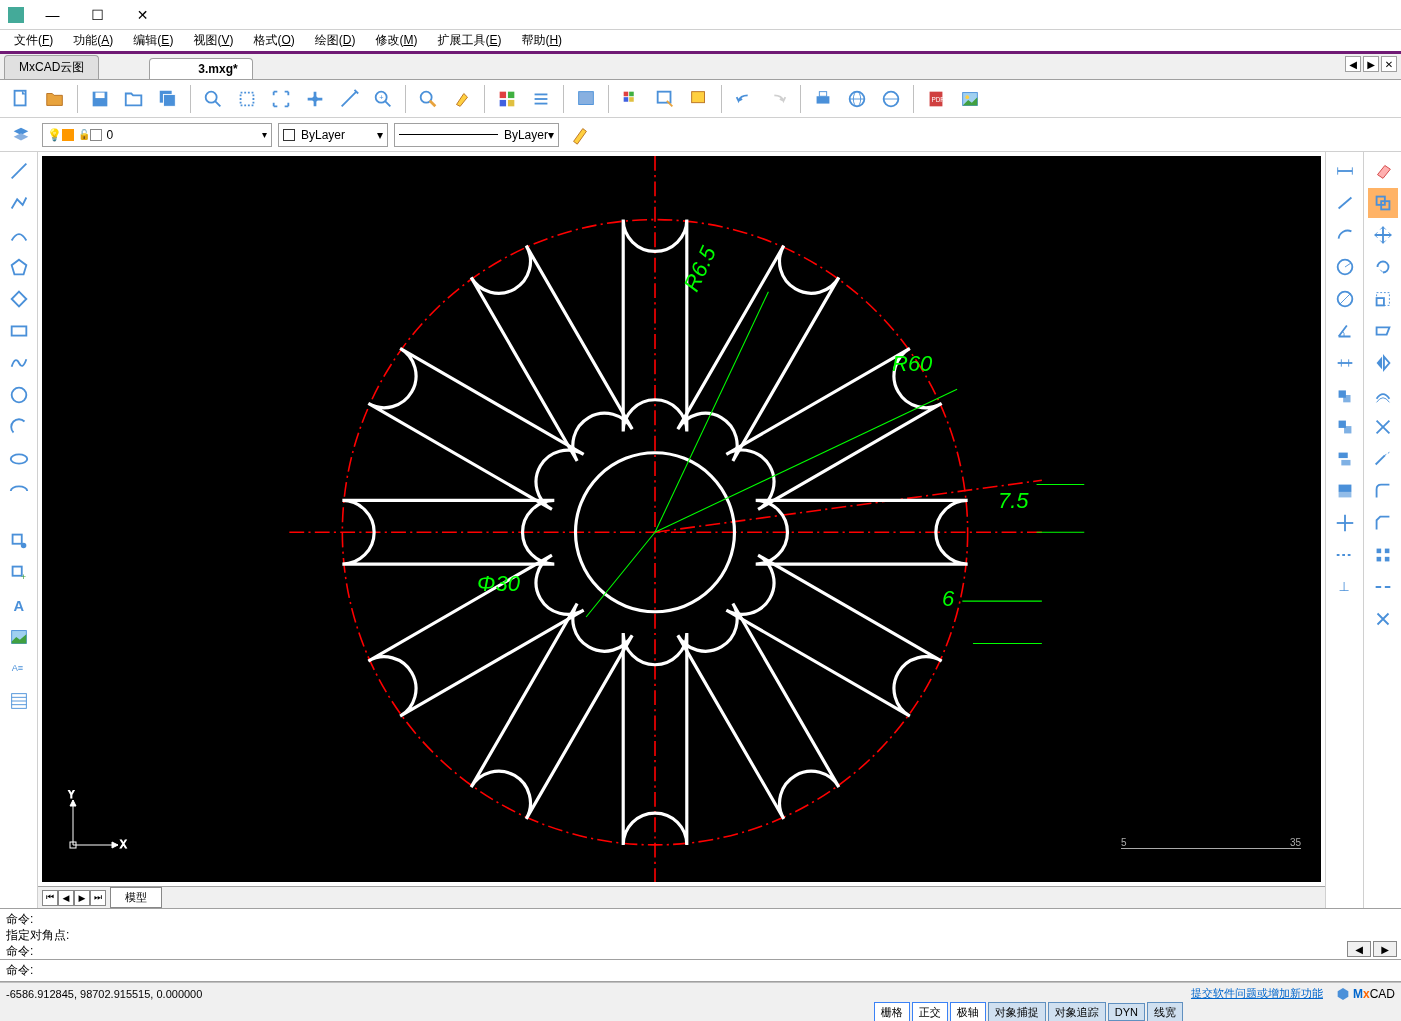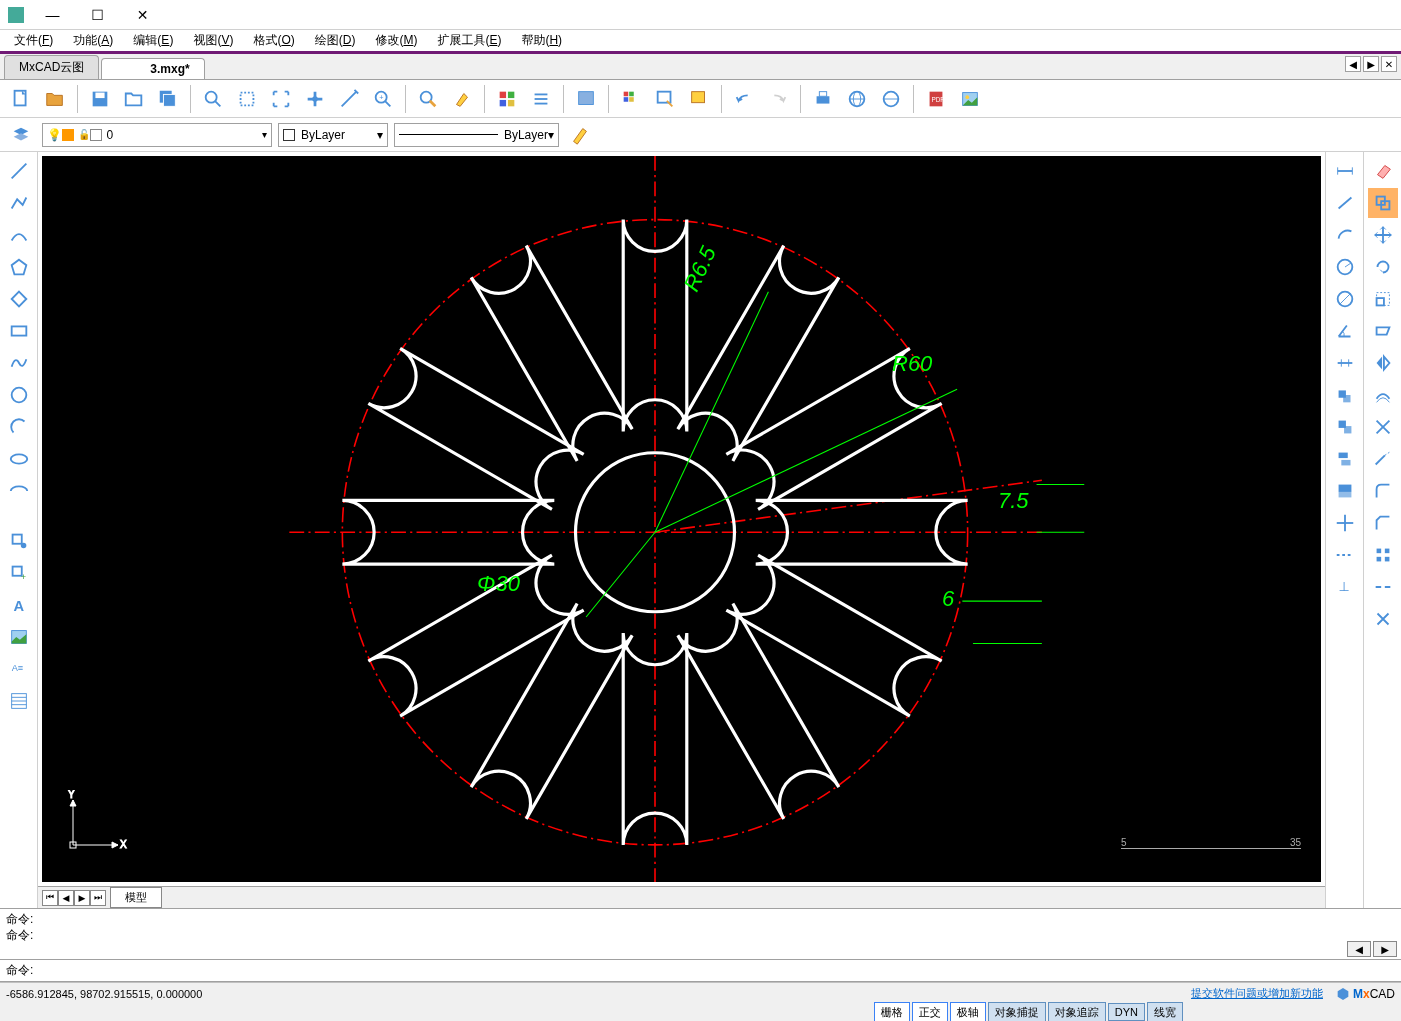--- a/index.html
+++ b/index.html
@@ -7,21 +7,21 @@
 
 .titlebar { height: 30px; background: #fff; display: flex; align-items: center; padding: 0 8px; border-bottom: 1px solid #d0d0d0; }
 .titlebar .icon { width: 16px; height: 16px; background: #4a9; margin-right: 6px; }
 .titlebar .title { flex: 1; color: #333; font-size: 12px; }
 .titlebar .winbtn { width: 45px; height: 30px; display: flex; align-items: center; justify-content: center; cursor: pointer; font-size: 14px; }
 
 .menubar { height: 24px; background: #fff; display: flex; align-items: center; padding: 0 4px; border-bottom: 3px solid #701a75; }
 .menubar .menu { padding: 2px 10px; cursor: pointer; font-size: 12px; }
 .menubar .menu u { text-decoration: underline; }
 
-.tabbar { height: 26px; background: #f0f0f0; display: flex; align-items: flex-end; padding: 0 4px; border-bottom: 1px solid #a0a0a0; position: relative; }
+.tabbar { height: 26px; background: #f0f0f0; display: flex; align-items: flex-end; padding: 0 4px; border-bottom: 1px solid #a0a0a0; position: relative; gap: 48px; }
 .tabbar .tab { padding: 3px 14px; background: #e0e0e0; border: 1px solid #a0a0a0; border-bottom: none; border-radius: 4px 4px 0 0; margin-right: 2px; cursor: pointer; font-size: 12px; }
 .tabbar .tab.active { background: #fff; font-weight: bold; padding-left: 48px; }
 .tabbar .navbtns { position: absolute; right: 4px; top: 2px; display: flex; }
 .tabbar .navbtn { width: 16px; height: 16px; display: flex; align-items: center; justify-content: center; cursor: pointer; font-size: 10px; border: 1px solid #a0a0a0; margin-left: 2px; background: #fff; }
 
 .toolbar { height: 38px; background: #fff; display: flex; align-items: center; padding: 0 6px; border-bottom: 1px solid #d0d0d0; gap: 4px; }
 .toolbtn { width: 30px; height: 30px; display: flex; align-items: center; justify-content: center; cursor: pointer; border: 1px solid transparent; }
 .sep { width: 1px; height: 28px; background: #c0c0c0; margin: 0 3px; }
 
 .propbar { height: 34px; background: #fff; display: flex; align-items: center; padding: 0 6px; border-bottom: 1px solid #d0d0d0; gap: 6px; }
@@ -647,20 +647,21 @@
     <div class="tb">
         <svg class="icon" viewBox="0 0 24 24">
           <path d="M12 12 L6 6 M12 12 L18 6 M12 12 L6 18 M12 12 L18 18" stroke="#4a90d9" stroke-width="2"></path>
         </svg>
       </div>
   </div>
 </div>
 
 <div class="cmdlog">
   <div class="line">命令:</div>
+  <div class="line">指定对角点:</div>
   <div class="line">命令:</div>
   <div class="cmdnav">
     <div class="b">◀</div>
     <div class="b">▶</div>
   </div>
 </div>
 <div class="cmdline">
   <span class="prompt">命令:</span>
   <input type="text" style="">
 </div>

